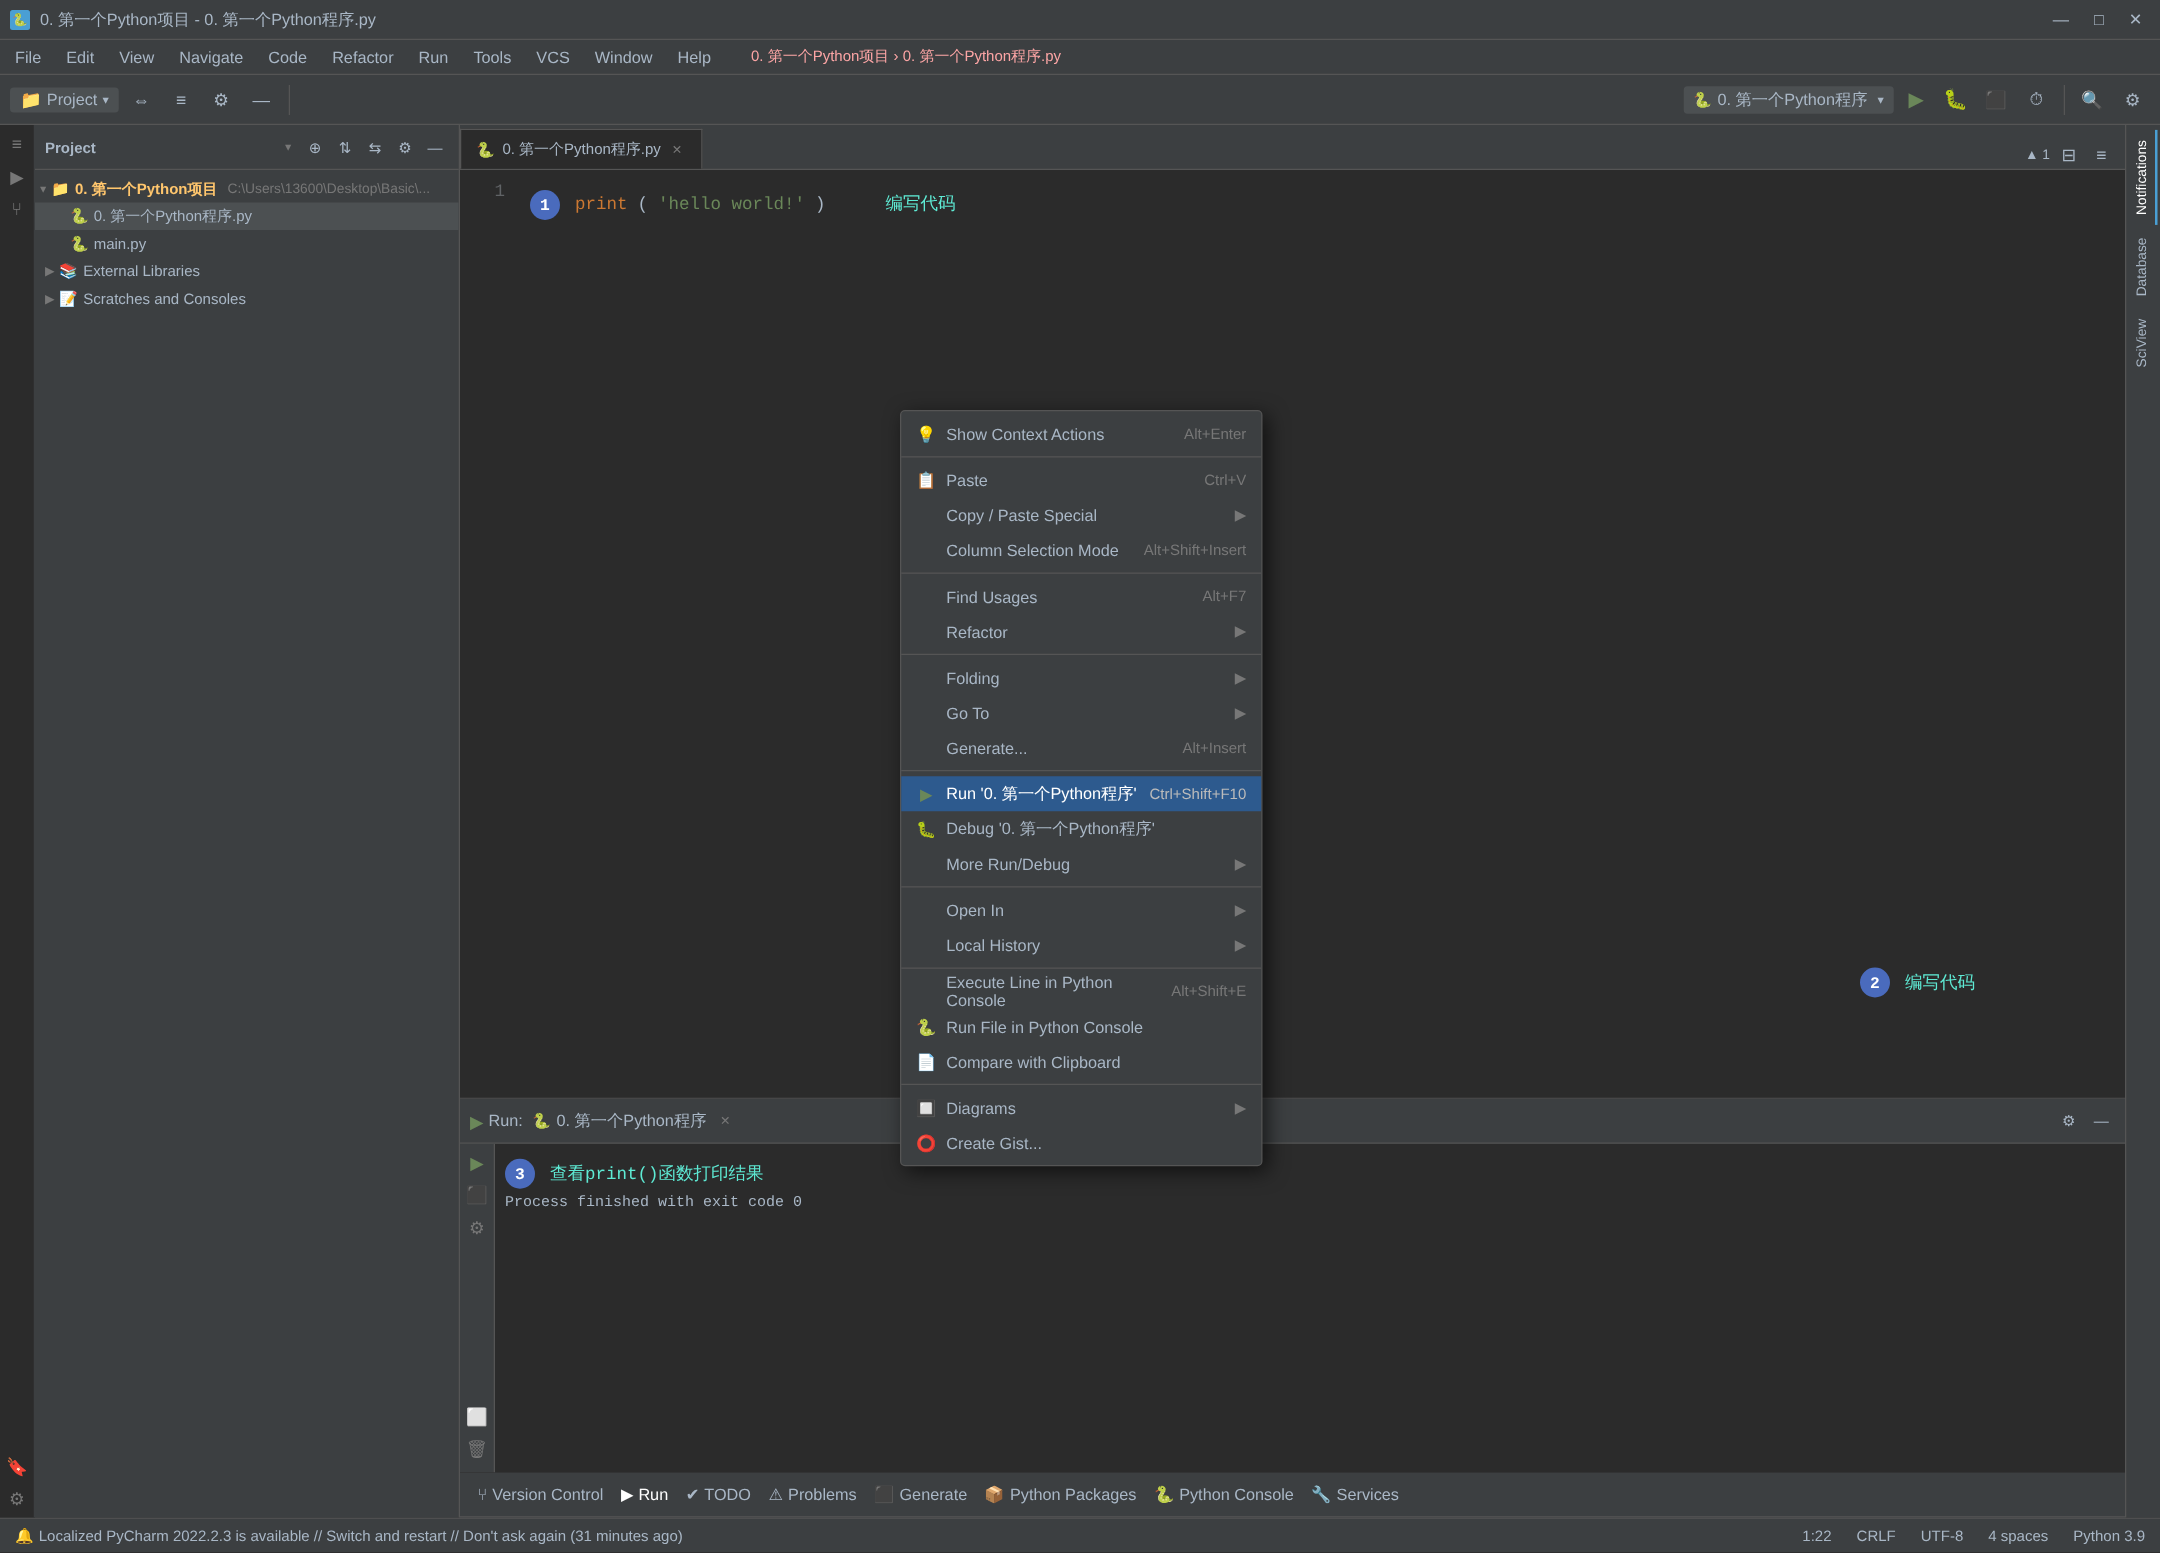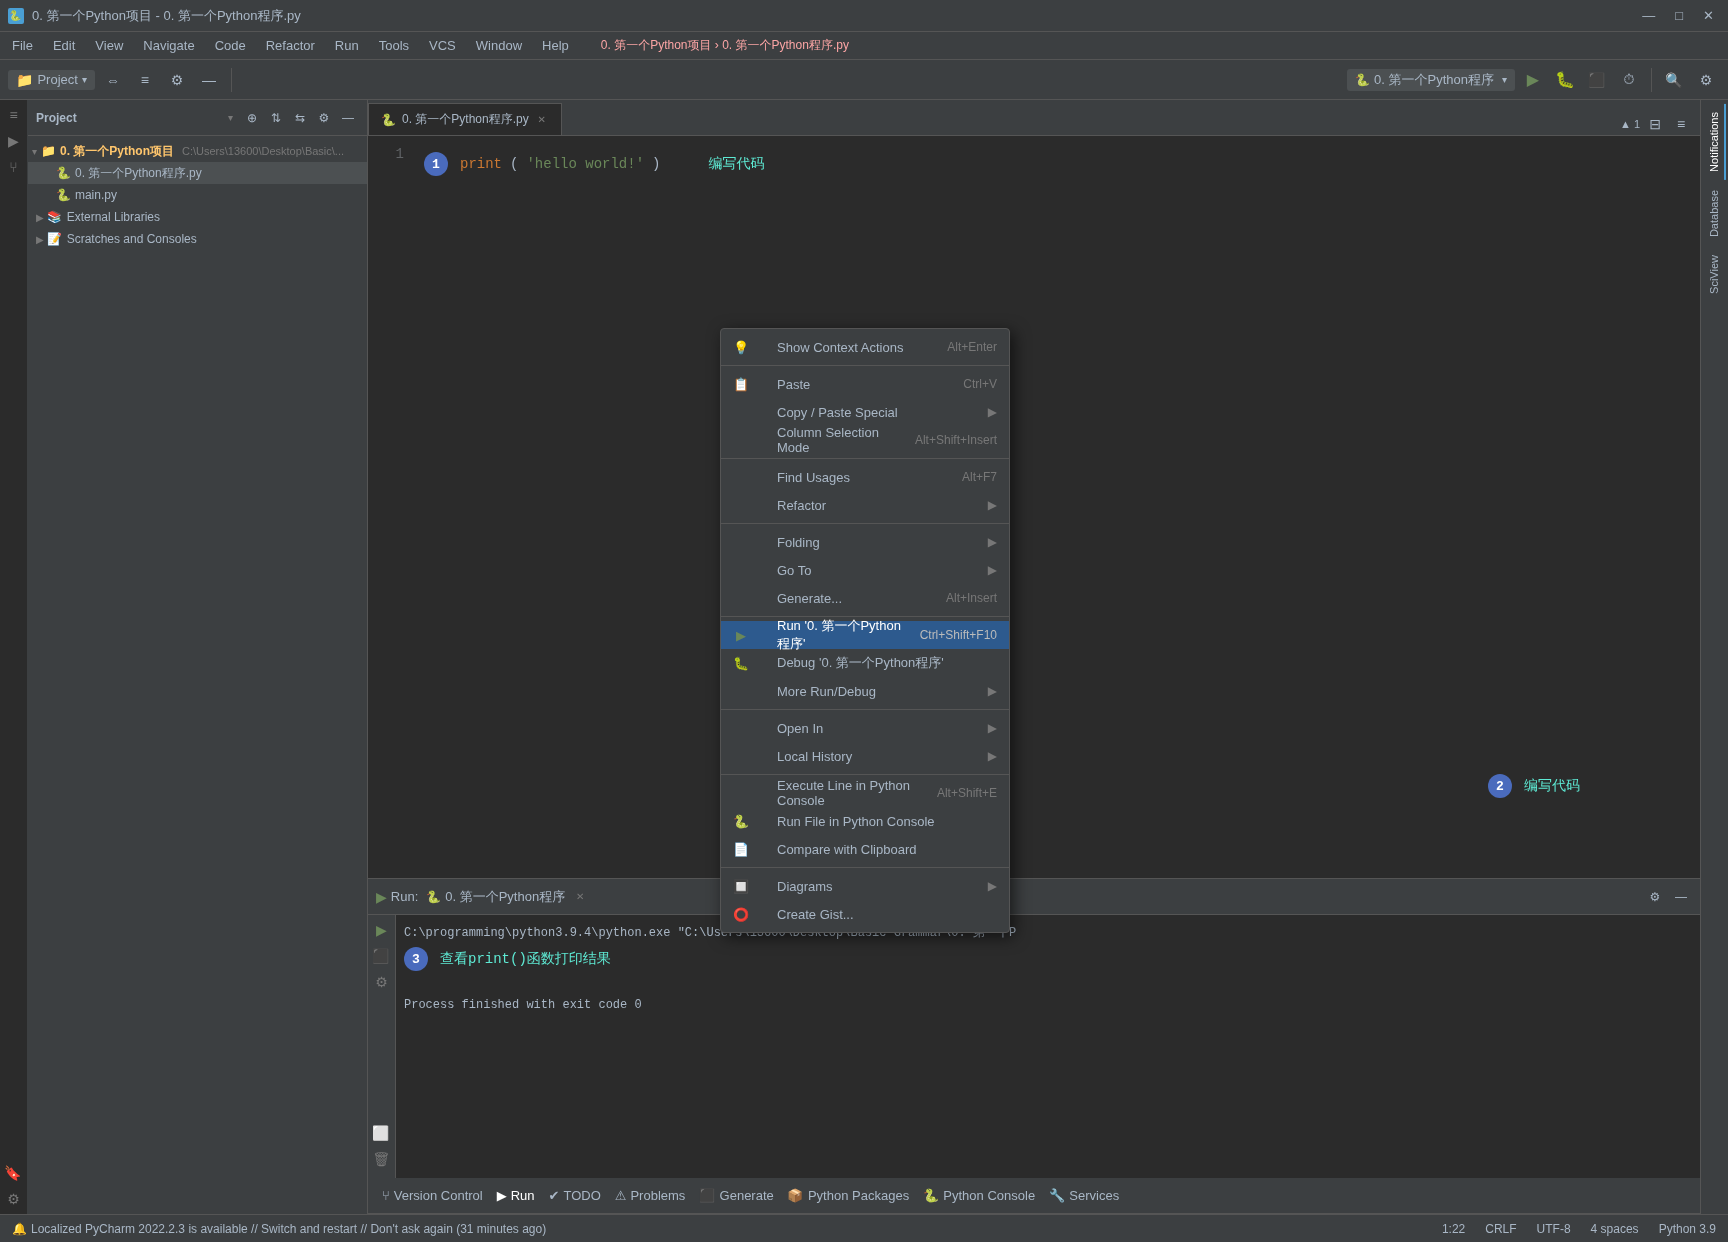--- a/index.html
+++ b/index.html
@@ -283,21 +283,21 @@
     .ctx-item {
       height: 28px;
       display: flex; align-items: center;
       padding: 0 12px;
       cursor: pointer;
       font-size: 13px;
       position: relative;
       gap: 8px;
     }
     .ctx-item.highlighted { background: #2d5a8e; color: #fff; }
-    .ctx-label { flex: 1; margin-left: 20px; }
+    .ctx-label { flex: 1; }
     .ctx-shortcut {
       color: #777;
       font-size: 12px;
     }
     .ctx-arrow {
       color: #777;
       font-size: 12px;
     }
     .ctx-icon {
       width: 16px; height: 16px;
@@ -530,29 +530,26 @@
           <div class="gutter-icon" style="color:#6a8759;">▶</div>
           <div class="gutter-icon">⬛</div>
           <div class="gutter-icon">⚙</div>
           <div style="margin-top:auto; display:flex; flex-direction:column; gap:4px; padding-bottom:4px;">
             <div class="gutter-icon">⬜</div>
             <div class="gutter-icon">🗑</div>
           </div>
         </div>
 
         <div class="bottom-content">
-          <div class="console-output">
-            <span style="color:#a9b7c6;">C:\programming\python3.9.4\python.exe "C:\Users\13600\Desktop\Basic Grammar\0. 第一个P</span>
-          </div>
 
           <div style="display:flex; align-items:center; gap:8px; margin-top:4px;">
             <span class="annotation-bubble">3</span>
             <span class="annotation-chinese">查看print()函数打印结果</span>
           </div>
-          <div class="console-output" style="margin-top:24px;">
+          <div class="console-output" style="margin-top:1px;">
             <span>Process finished with exit code 0</span>
           </div>
         </div>
       </div>
     </div>
 
     <div class="bottom-tabs">
       <div class="bottom-toolbar-item">
         <span>⑂</span>
         <span>Version Control</span>

